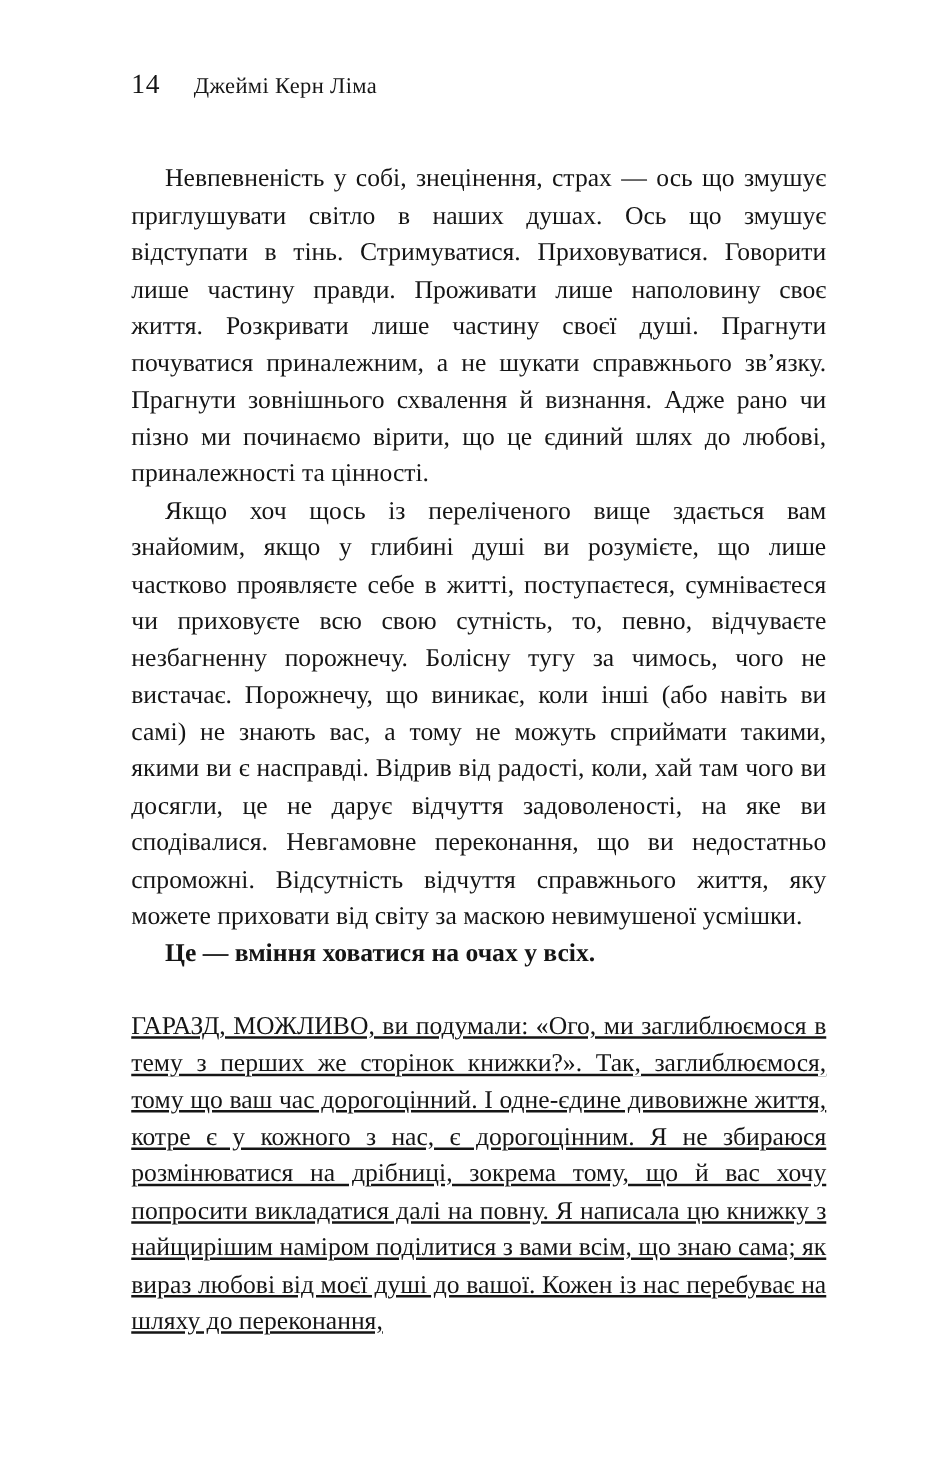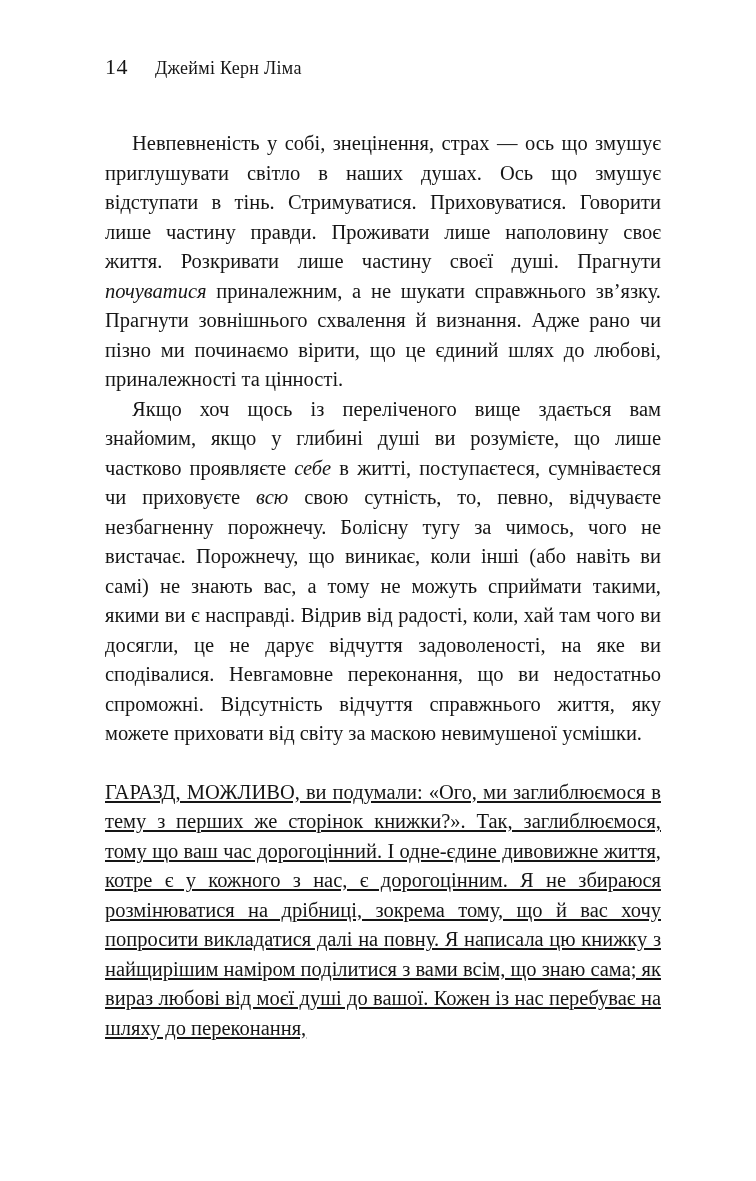--- a/index.html
+++ b/index.html
@@ -42,30 +42,31 @@
   p.para {
     margin: 0;
     font-size: 20.5px;
     line-height: 29.5px;
     text-align: justify;
     hyphens: manual;
   }
   p.para.indent { text-indent: 27px; }
   p.para.gap-before { margin-top: 29px; text-decoration: underline; }
   .seg-normal { font-style: normal; font-weight: normal; margin-top: 47px; }
-  .seg-italic { font-style: italic; }
+  .seg-italic { }
   .seg-bold   { font-weight: bold; }
 </style>
 </head>
 <body>
 
 <div class="page">
   <div class="running-header">
     <span class="page-number">14</span>
     <span class="running-head">Джеймі Керн Ліма</span>
   </div>
 
   <div class="body-text">
       <p class="para indent"><span class="seg-normal">Невпевненість у собі, знецінення, страх — ось що змушує приглушувати світло в наших душах. Ось що змушує відступати в тінь. Стримуватися. Приховуватися. Говорити лише частину правди. Проживати лише наполовину своє життя. Розкривати лише частину своєї душі. Прагнути </span><span class="seg-italic">почуватися</span><span class="seg-normal"> приналежним, а не шукати справжнього зв’язку. Прагнути зовнішнього схвалення й визнання. Адже рано чи пізно ми починаємо вірити, що це єдиний шлях до любові, приналежності та цінності.</span></p>
       <p class="para indent"><span class="seg-normal">Якщо хоч щось із переліченого вище здається вам знайомим, якщо у глибині душі ви розумієте, що лише частково проявляєте </span><span class="seg-italic">себе</span><span class="seg-normal"> в житті, поступаєтеся, сумніваєтеся чи приховуєте </span><span class="seg-italic">всю</span><span class="seg-normal"> свою сутність, то, певно, відчуваєте незбагненну порожнечу. Болісну тугу за чимось, чого не вистачає. Порожнечу, що виникає, коли інші (або навіть ви самі) не знають вас, а тому не можуть сприймати такими, якими ви є насправді. Відрив від радості, коли, хай там чого ви досягли, це не дарує відчуття задоволеності, на яке ви сподівалися. Невгамовне переконання, що ви недостатньо спроможні. Відсутність відчуття справжнього життя, яку можете приховати від світу за маскою невимушеної усмішки.</span></p>
+      <p class="para indent"><span class="seg-bold">Це — вміння ховатися на очах у всіх.</span></p>
       <p class="para gap-before"><span class="seg-normal">ГАРАЗД, МОЖЛИВО, ви подумали: «Ого, ми заглиблюємося в тему з перших же сторінок книжки?». Так, заглиблюємося, тому що ваш час дорогоцінний. І одне-єдине дивовижне життя, котре є у кожного з нас, є дорогоцінним. Я не збираюся розмінюватися на дрібниці, зокрема тому, що й вас хочу попросити викладатися далі на повну. Я написала цю книжку з найщирішим наміром поділитися з вами всім, що знаю сама; як вираз любові від моєї душі до вашої. Кожен із нас перебуває на шляху до переконання,</span></p>
     </div>
 </div>
 
 </body></html>

